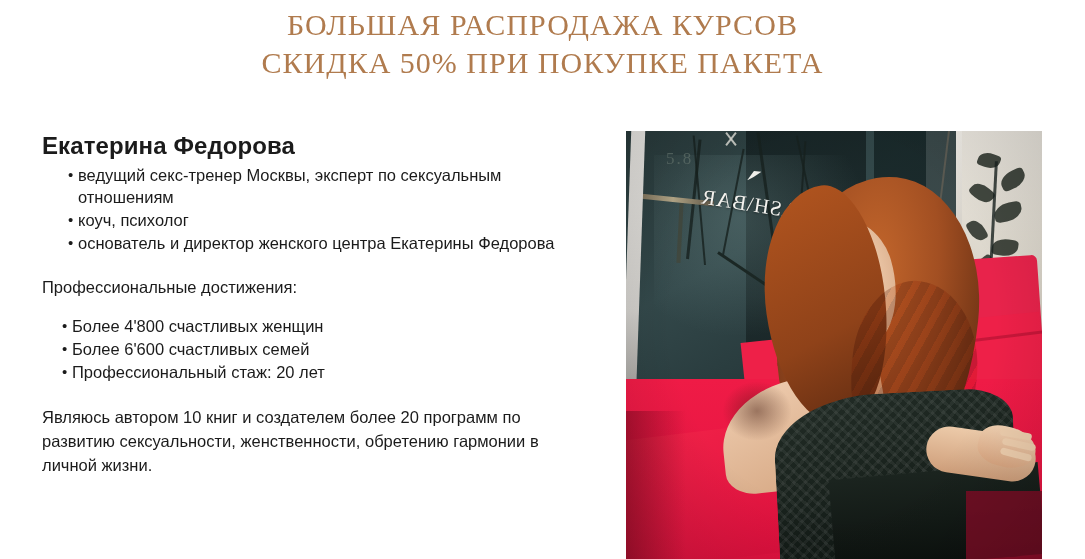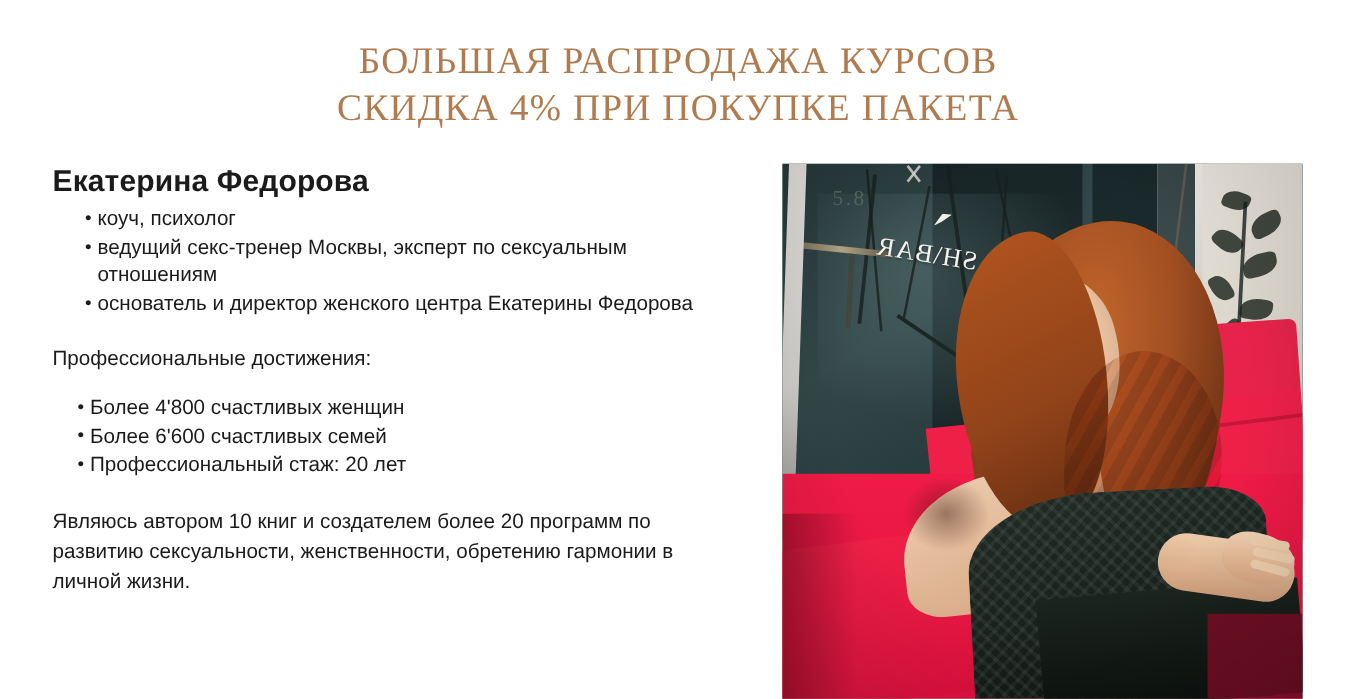--- a/index.html
+++ b/index.html
@@ -12,21 +12,21 @@
     background: #ffffff;
     font-family: "Liberation Sans", sans-serif;
     overflow: hidden;
     position: relative;
   }
 
   
   #header {
     position: absolute;
     left: 0;
-    top: 30px;
+    top: 6px;
     width: 1085px;
     text-align: center;
   }
   .headline {
     font-family: "Liberation Serif", serif;
     color: #b07b4e;
     font-size: 30px;
     line-height: 38px;
     letter-spacing: 1.1px;
     white-space: nowrap;
@@ -342,29 +342,29 @@
   .photo-vignette {
     left: 0; top: 0; width: 416px; height: 428px;
     background: radial-gradient(ellipse at 50% 45%, rgba(0,0,0,0) 55%, rgba(0,0,0,.16) 100%);
   }
 </style>
 </head>
 <body>
 
 <div id="header">
   <div class="headline line1">БОЛЬШАЯ РАСПРОДАЖА КУРСОВ</div>
-  <div class="headline line2">СКИДКА 4% ПРИ ПОКУПКЕ ПАКЕТА</div>
+  <div class="headline line2">СКИДКА 50% ПРИ ПОКУПКЕ ПАКЕТА</div>
 </div>
 
 <div id="bio">
   <h1 id="name">Екатерина Федорова</h1>
 
   <ul class="bullets">
+    <li>ведущий секс-тренер Москвы, эксперт по сексуальным отношениям</li>
     <li>коуч, психолог</li>
-    <li>ведущий секс-тренер Москвы, эксперт по сексуальным отношениям</li>
     <li>основатель и директор женского центра Екатерины Федорова</li>
   </ul>
 
   <div id="ach-block">
     <div id="ach-title">Профессиональные достижения:</div>
     <ul class="bullets sub">
       <li>Более 4'800 счастливых женщин</li>
       <li>Более 6'600 счастливых семей</li>
       <li>Профессиональный стаж: 20 лет</li>
     </ul>

